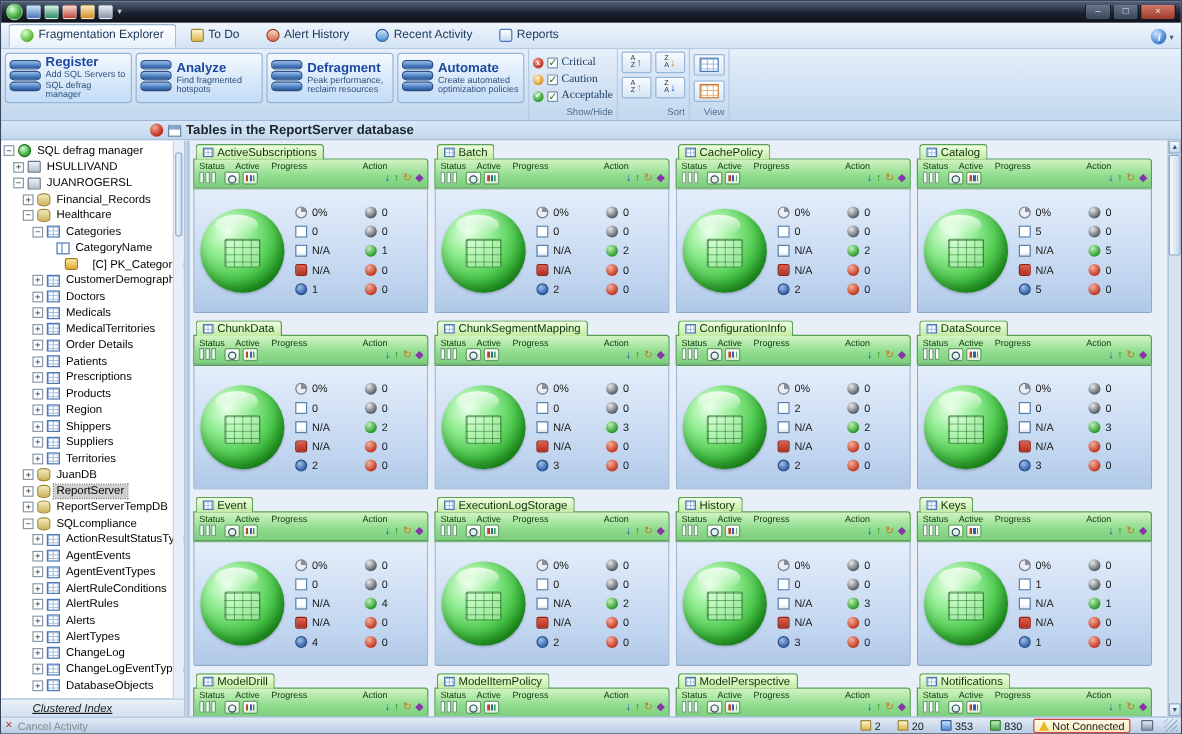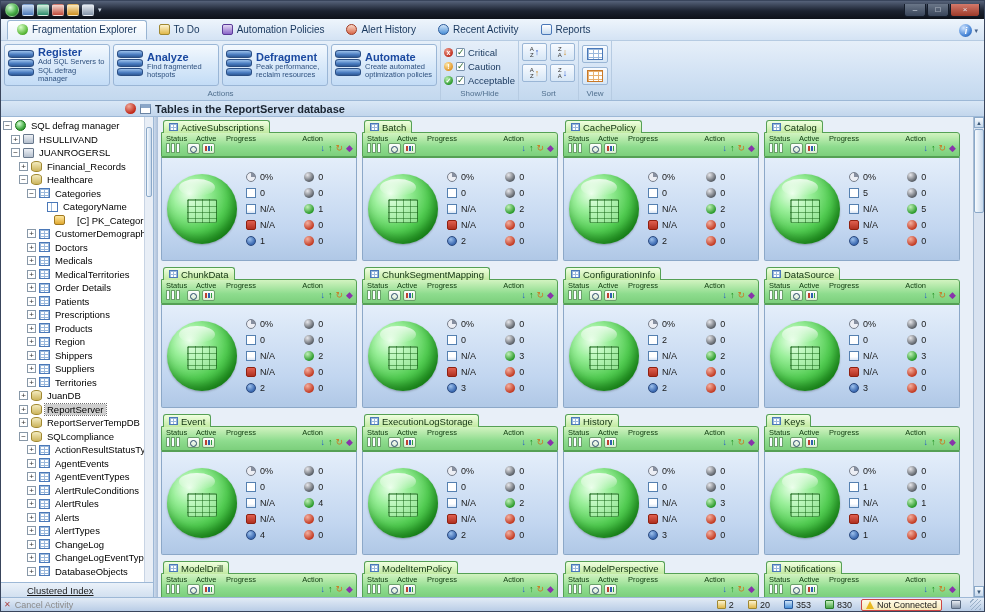--- a/index.html
+++ b/index.html
@@ -33,32 +33,32 @@
   .ti2 { background:linear-gradient(#e4d8f4,#8a66c8); border:1px solid #5a3a98; }
   .ti3 { background:linear-gradient(#f8d8c8,#d8684a); border:1px solid #a03a22; border-radius:50%; }
   .ti4 { background:linear-gradient(#d0e4f8,#4a90d8); border:1px solid #2a5a9a; border-radius:50%; }
   .ti5 { background:linear-gradient(#ffffff,#c8dcf0); border:1px solid #4a78b8; }
   .infobtn { margin-left:auto; display:flex; align-items:center; gap:2px; padding-bottom:3px; }
   .i-circ { width:13px; height:13px; border-radius:50%; background:radial-gradient(circle at 35% 30%, #cfe4ff, #4a88d8 60%, #1a4a9a); color:#fff; font-size:9px; font-style:italic; font-weight:bold; display:flex; align-items:center; justify-content:center; }
   .i-arrow { font-size:7px; color:#44618a; }
 
   
   .ribbon { height:60px; background:linear-gradient(#e6eff9, #d2e2f4 55%, #c3d8ee); border-bottom:1px solid #9db8d6; display:flex; flex:none; }
-  .rgroup { display:flex; flex-direction:column; border-right:1px solid #b6cbe2; padding:2px 3px 0; }
+  .rgroup { display:flex; flex-direction:column; border-right:1px solid #b6cbe2; padding:2px 3px 0;align-items:flex-end; }
   .rrow { height:44px; display:flex; align-items:center; gap:3px; }
   .glabel { text-align:center; font-size:8px; color:#51708f; padding:2px 0 1px; }
 
   .action-btn { width:106px; height:42px; display:flex; align-items:center; gap:4px; padding:2px 3px; background:linear-gradient(#f4f9fe,#dcebfa 45%,#c3dcf6); border:1px solid #9ab6d6; border-radius:3px; cursor:default; }
   .db-icon { width:26px; height:30px; flex:none; display:flex; flex-direction:column; gap:1px; }
   .db-icon i { display:block; height:8px; border-radius:4px/3px; background:linear-gradient(#9cc2ec,#4a7cc0 60%,#2f5a96); border:1px solid #2a4e84; }
   .ab-text { display:flex; flex-direction:column; overflow:hidden; }
   .ab-title { font-size:11px; font-weight:bold; color:#1b49a0; line-height:12px; }
   .ab-sub { font-size:7.5px; color:#2f517f; line-height:8.5px; }
 
-  .sh-cols { align-items:flex-start; padding-top:3px; }
+  .sh-cols { align-items:flex-start; padding-top:3px;font-family:Liberation Serif, serif; }
   .sh-col { display:flex; flex-direction:column; gap:2px; }
   .sh-item { display:flex; align-items:center; gap:3px; font-size:9.5px; color:#17365c; height:12px; }
   .st-icon { width:9px; height:9px; border-radius:50%; flex:none; color:#fff; font-size:7px; line-height:9px; text-align:center; font-weight:bold; }
   .st0 { background:radial-gradient(circle at 35% 30%, #f0a090, #c03020 70%); }
   .st1 { background:radial-gradient(circle at 35% 30%, #ffe8a8, #e0962a 70%); }
   .st2 { background:radial-gradient(circle at 35% 30%, #b8f0b0, #2f9a2f 70%); }
   .st3 { background:radial-gradient(circle at 35% 30%, #b8d4f8, #2a64b8 70%); }
   .st4 { background:radial-gradient(circle at 35% 30%, #d8dce2, #78828e 70%); }
   .cb { width:9px; height:9px; background:#fff; border:1px solid #7a93ad; border-radius:1px; position:relative; flex:none; }
   .cb.checked::after { content:"✓"; position:absolute; left:0px; top:-2px; font-size:9px; color:#2a6a2a; }
@@ -95,21 +95,21 @@
   .icon-app { width:11px; height:11px; border-radius:50%; background:radial-gradient(circle at 35% 30%, #d8ffd8, #4ab04a 60%, #1a7a1a); border:1px solid #147014; }
   .icon-server { width:11px; height:10px; background:linear-gradient(#eef1f6,#b4bfcd); border:1px solid #68788c; border-radius:1px; }
   .icon-db { width:11px; height:11px; background:linear-gradient(#f4ecc0,#ccb45c); border:1px solid #a08830; border-radius:5px/3px; }
   .icon-table { width:11px; height:10px; background:#fff; border:1px solid #4a78b8; background-image:linear-gradient(#9ab8dc 1px,transparent 1px),linear-gradient(90deg,#9ab8dc 1px,transparent 1px); background-size:4px 3px; }
   .icon-column { width:11px; height:10px; border:1px solid #4a78b8; background:linear-gradient(90deg,#fff 30%,#9ab8dc 30%,#9ab8dc 48%,#fff 48%); }
   .icon-index { width:11px; height:10px; background:linear-gradient(#ffe8a0,#e0a830); border:1px solid #a07820; border-radius:2px; }
   .tlabel { padding:0 2px; }
   .tlabel.sel { background:#cfcfcf; outline:1px dotted #707070; }
   .tree-scroll { position:absolute; right:0; top:0; bottom:15px; width:9px; background:#e8eef6; border-left:1px solid #c8d4e4; }
   .tree-thumb { position:absolute; left:1px; right:1px; top:10px; height:70px; background:linear-gradient(90deg,#f6fafe,#c6d8ec); border:1px solid #8aa8c8; border-radius:2px; }
-  .sidebar-footer { height:15px; flex:none; border-top:1px solid #9db8d6; background:linear-gradient(#eaf1f9,#d2e0f0); font-size:9.5px; color:#1a1a1a; display:flex; align-items:center; padding-left:26px; }
+  .sidebar-footer { height:15px; flex:none; border-top:1px solid #9db8d6; background:linear-gradient(#eaf1f9,#d2e0f0); font-size:9.5px; color:#1a1a1a; display:flex; align-items:center; padding-left:26px;font-style:italic; }
   .sidebar-footer span { text-decoration:underline; }
   .splitter { width:4px; flex:none; background:linear-gradient(90deg,#ccdaec,#a9bdd7); }
 
   .cards-area { flex:1; overflow:hidden; padding:3px; }
   .cards { display:flex; flex-wrap:wrap; gap:5px; }
   .card { width:196px; height:142px; flex:none; }
   .card-tab { display:flex; width:fit-content; align-items:center; gap:3px; height:13px; padding:0 5px; margin-left:2px; background:linear-gradient(#f0ffe0,#c2eaa2); border:1px solid #55a055; border-bottom:none; border-radius:3px 3px 0 0; font-size:9.5px; color:#10320f; position:relative; z-index:2; white-space:nowrap; }
   .mini-table { width:9px; height:8px; background:#fff; border:1px solid #4a78b8; background-image:linear-gradient(#9ab8dc 1px,transparent 1px),linear-gradient(90deg,#9ab8dc 1px,transparent 1px); background-size:3px 3px; flex:none; }
   .card-header { height:25px; margin-top:-1px; background:linear-gradient(#d2f3c0,#8edc8e 60%,#7ccf7c); border:1px solid #55a055; border-radius:0 3px 0 0; position:relative; font-size:7.5px; color:#0e3a0e; }
   .hl { position:absolute; top:1px; }
@@ -185,24 +185,20 @@
     <div class="tabs" id="tabs">
         <div class="tab active">
     <span class="tab-icon ti0"></span>
     <span class="tab-label">Fragmentation Explorer</span>
   </div>
         <div class="tab">
     <span class="tab-icon ti1"></span>
     <span class="tab-label">To Do</span>
   </div>
         <div class="tab">
-    <span class="tab-icon ti2"></span>
-    <span class="tab-label">Automation Policies</span>
-  </div>
-        <div class="tab">
     <span class="tab-icon ti3"></span>
     <span class="tab-label">Alert History</span>
   </div>
         <div class="tab">
     <span class="tab-icon ti4"></span>
     <span class="tab-label">Recent Activity</span>
   </div>
         <div class="tab">
     <span class="tab-icon ti5"></span>
     <span class="tab-label">Reports</span>
@@ -255,21 +251,20 @@
               <i></i>
               <i></i>
               <i></i>
             </span>
     <span class="ab-text">
       <span class="ab-title">Automate</span>
       <span class="ab-sub">Create automated optimization policies</span>
     </span>
   </div>
         </div>
-      <div class="glabel">Actions</div>
     </div>
     <div class="rgroup">
       <div class="rrow sh-cols">
         <div class="sh-col" id="sh-col1">
             <label class="sh-item">
     <span class="st-icon st0">x</span>
     <span class="cb checked"></span>
     <span class="cb-label">Critical</span>
   </label>
             <label class="sh-item">

